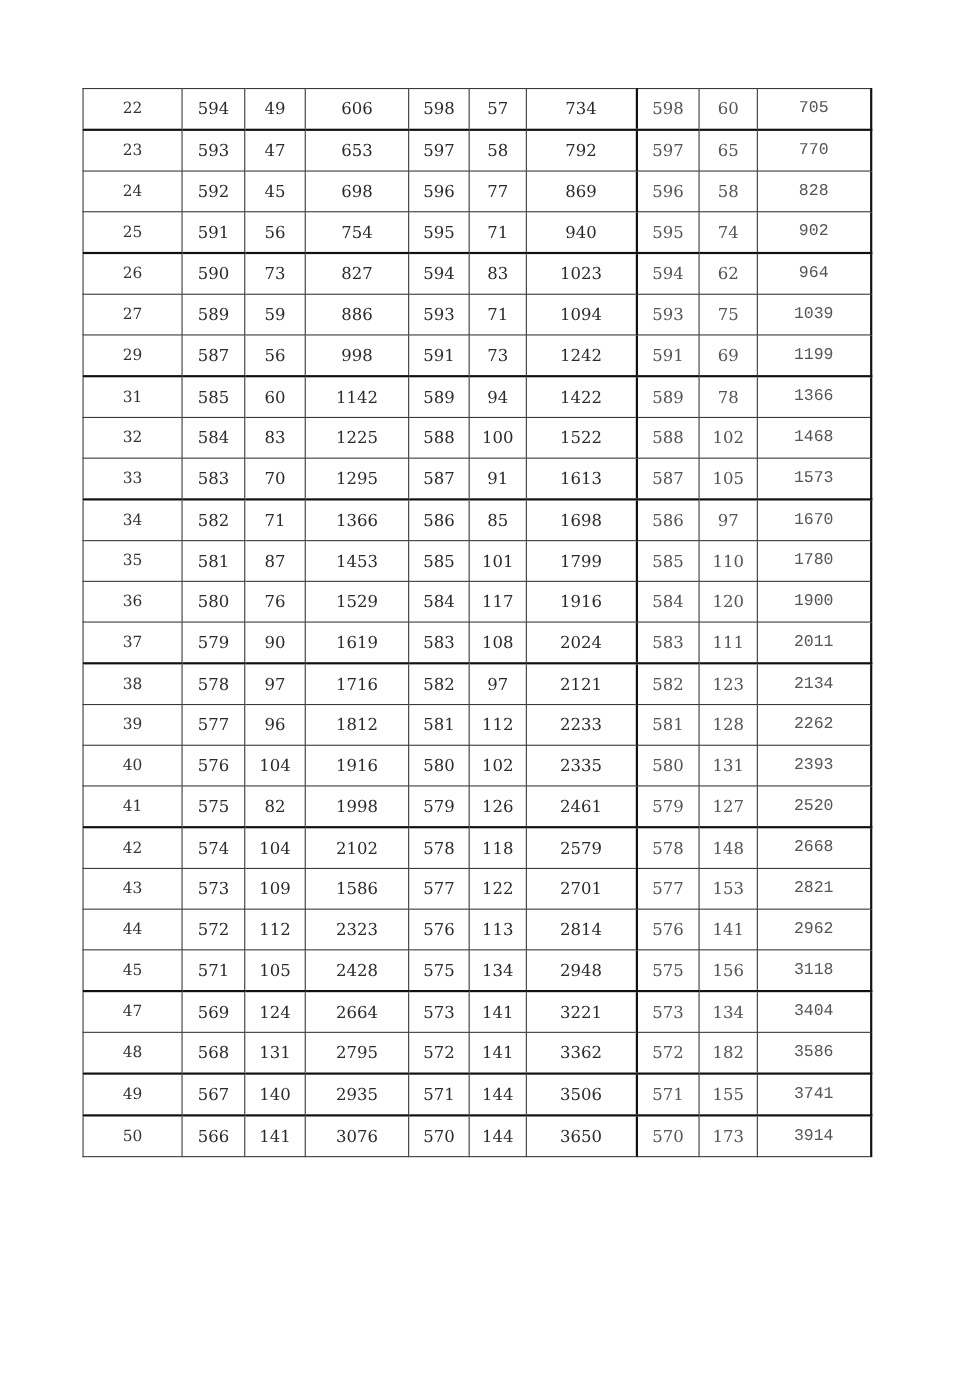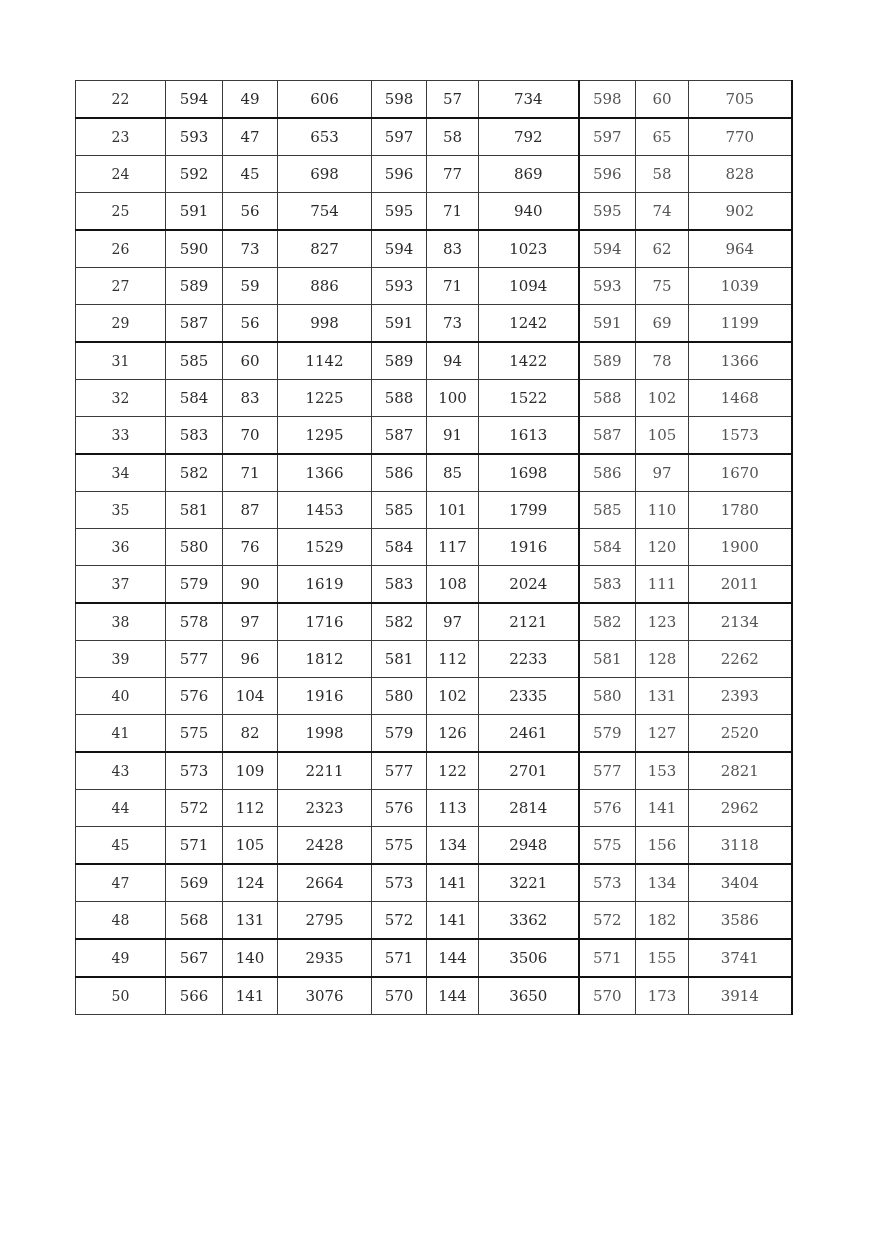--- a/index.html
+++ b/index.html
@@ -22,21 +22,21 @@
     padding: 0;
     text-align: center;
     vertical-align: middle;
     line-height: 36px;
   }
   table.score-table td.rank { font-size: 14px; color: #333; }
   table.score-table td.g3 { color: #555; }
   table.score-table td.sep { border-left: 2px solid #111; }
   table.score-table tr.thick-bottom td { border-bottom: 2px solid #111; }
   table.score-table { border: 1.5px solid #111; padding-left: 9px; }
-  table.score-table td.last { border-right: 2px solid #111; }
+  table.score-table td.last { border-right: 2px solid #111; font-family: Liberation Mono, monospace; }
 </style>
 </head>
 <body>
 
 <div class="page">
   <table class="score-table">
     <colgroup>
       <col style="width:90px">
       <col style="width:57px">
       <col style="width:55px">
@@ -259,24 +259,36 @@
           <td class="">82</td>
           <td class="">1998</td>
           <td class="">579</td>
           <td class="">126</td>
           <td class="">2461</td>
           <td class="g3 sep">579</td>
           <td class="g3">127</td>
           <td class="g3 last">2520</td>
         </tr>
         <tr>
+          <td class="rank">42</td>
+          <td class="">574</td>
+          <td class="">104</td>
+          <td class="">2102</td>
+          <td class="">578</td>
+          <td class="">118</td>
+          <td class="">2579</td>
+          <td class="g3 sep">578</td>
+          <td class="g3">148</td>
+          <td class="g3 last">2668</td>
+        </tr>
+        <tr>
           <td class="rank">43</td>
           <td class="">573</td>
           <td class="">109</td>
-          <td class="">2211</td>
+          <td class="">1586</td>
           <td class="">577</td>
           <td class="">122</td>
           <td class="">2701</td>
           <td class="g3 sep">577</td>
           <td class="g3">153</td>
           <td class="g3 last">2821</td>
         </tr>
         <tr>
           <td class="rank">44</td>
           <td class="">572</td>

